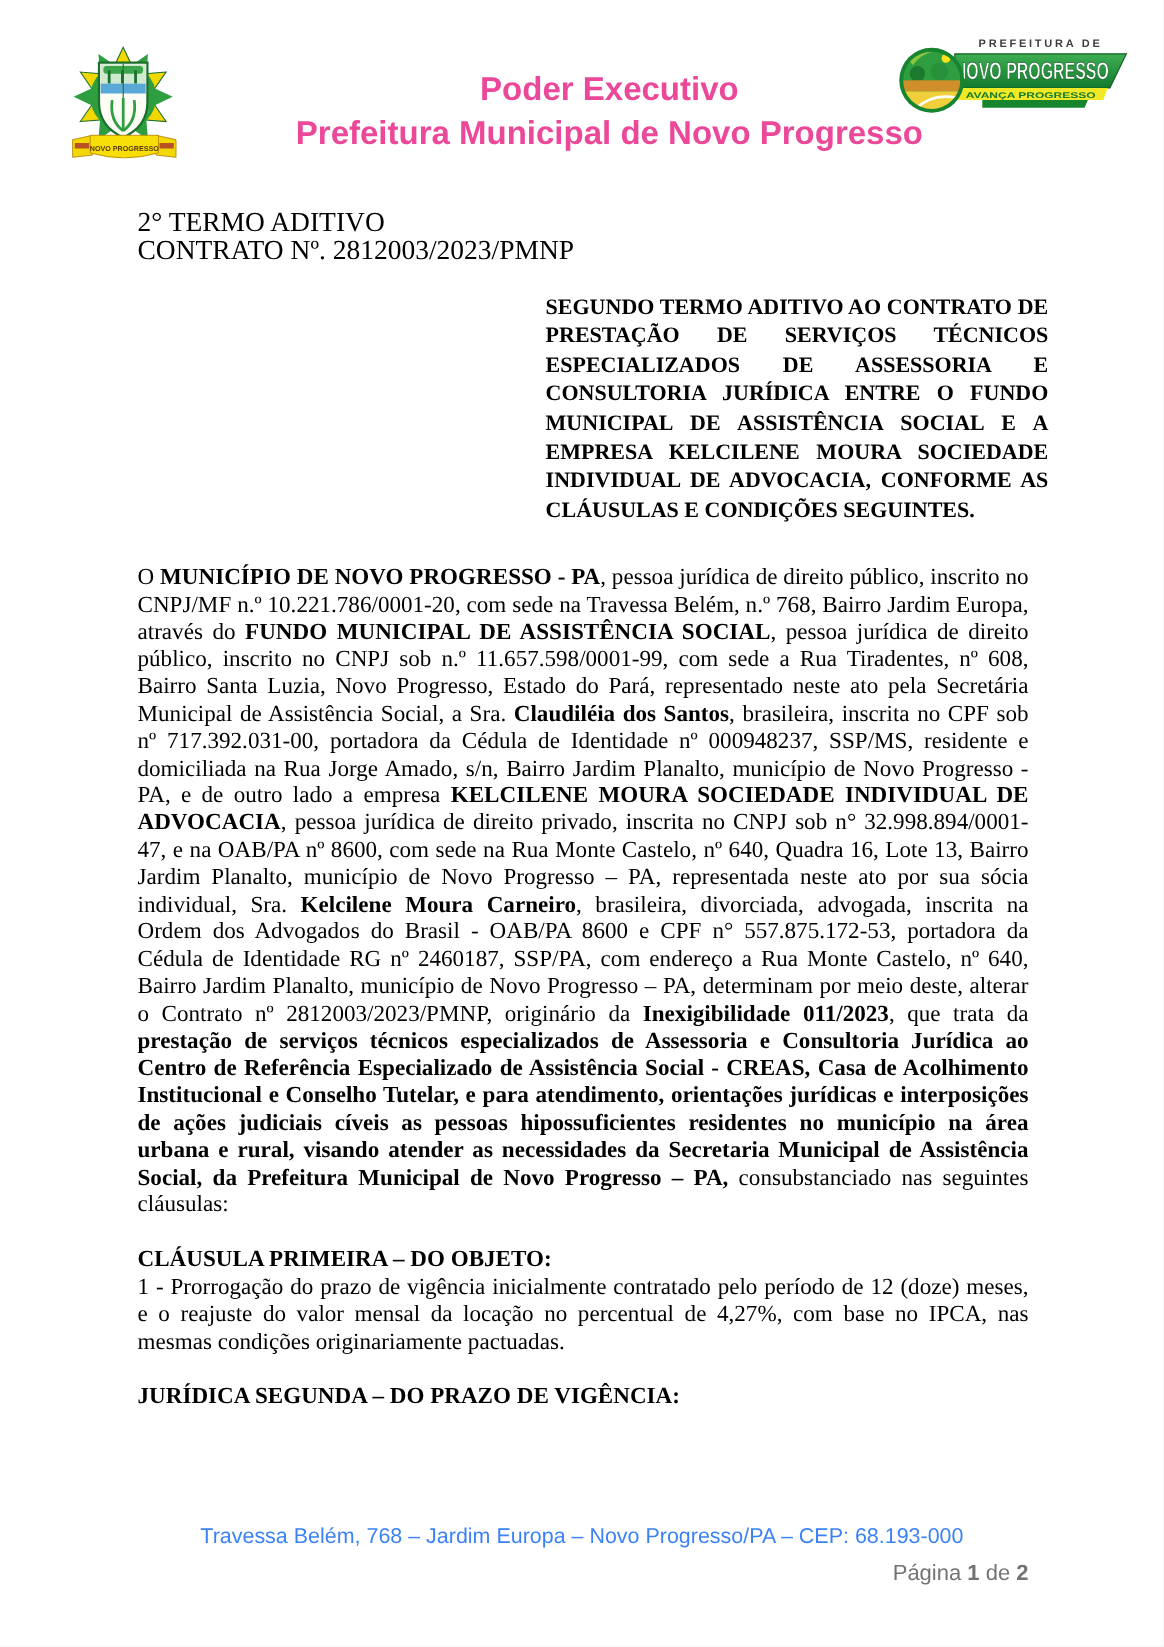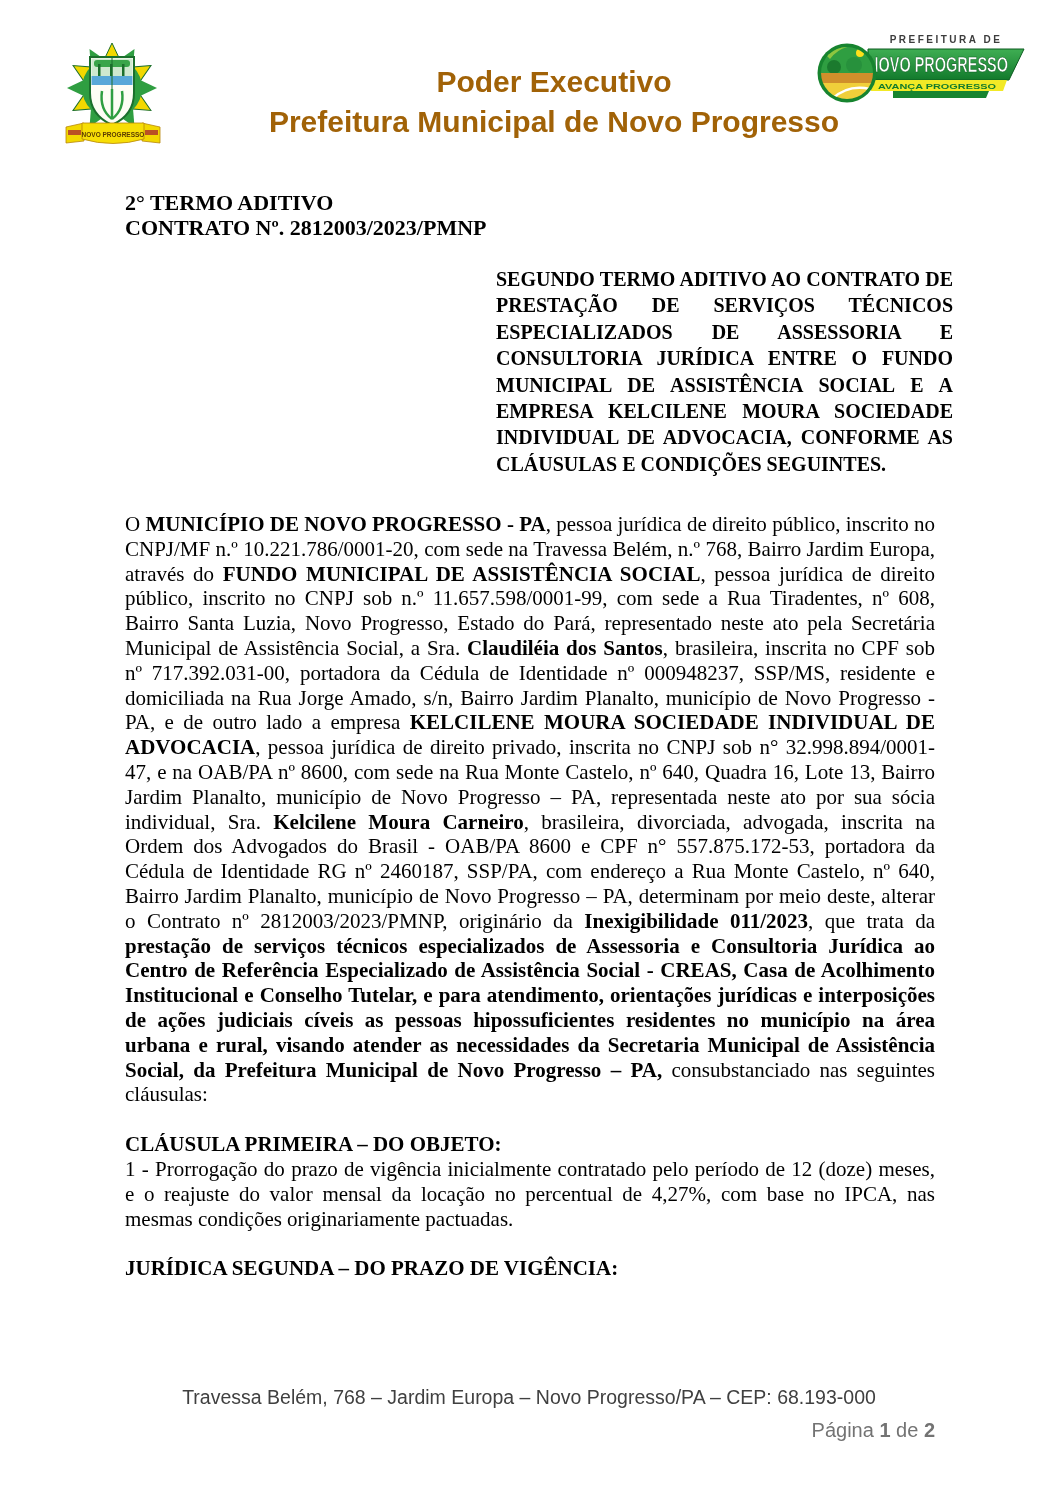--- a/index.html
+++ b/index.html
@@ -15,26 +15,26 @@
   
   .crest-logo{position:absolute;left:52px;top:31px;}
   .badge-logo{position:absolute;left:816px;top:29px;}
   .header-titles{
     position:absolute;left:50px;right:0;top:62px;
     text-align:center;
     font-family:"Liberation Sans", sans-serif;
     font-weight:bold;
     line-height:40px;
     font-size:30px;
-    color:#a16207;
+    color:#ec4899;
   }
   
   .ref-block{
     position:absolute;left:125px;top:190px;
-    font-weight:bold;font-size:22px;line-height:25px;
+    font-weight:normal;font-size:25px;line-height:25px;
   }
   
   .summary{
     position:absolute;left:496px;top:266px;width:457px;
     font-weight:bold;font-size:20px;line-height:26.4px;
     text-align:justify;
     font-family:Liberation Serif, serif;
   }
   
   .content{
@@ -43,21 +43,21 @@
   }
   .content p{margin:0;}
   .clause-heading{margin-top:25px !important;font-weight:bold;}
   .seg-b,.b{font-weight:bold;}
   .seg-u,.u{}
   
   .footer-address{
     position:absolute;left:0;right:0;top:1386px;
     text-align:center;
     font-family:"Liberation Sans", sans-serif;
-    font-size:19.5px;color:#404040;
+    font-size:19.5px;color:#3b82f6;
   }
   .footer-page{
     position:absolute;right:123px;top:1419px;
     font-family:"Liberation Sans", sans-serif;
     font-size:20px;color:#737373;
   }
   svg text{font-family:"Liberation Sans", sans-serif;}
 </style>
 </head>
 <body>

